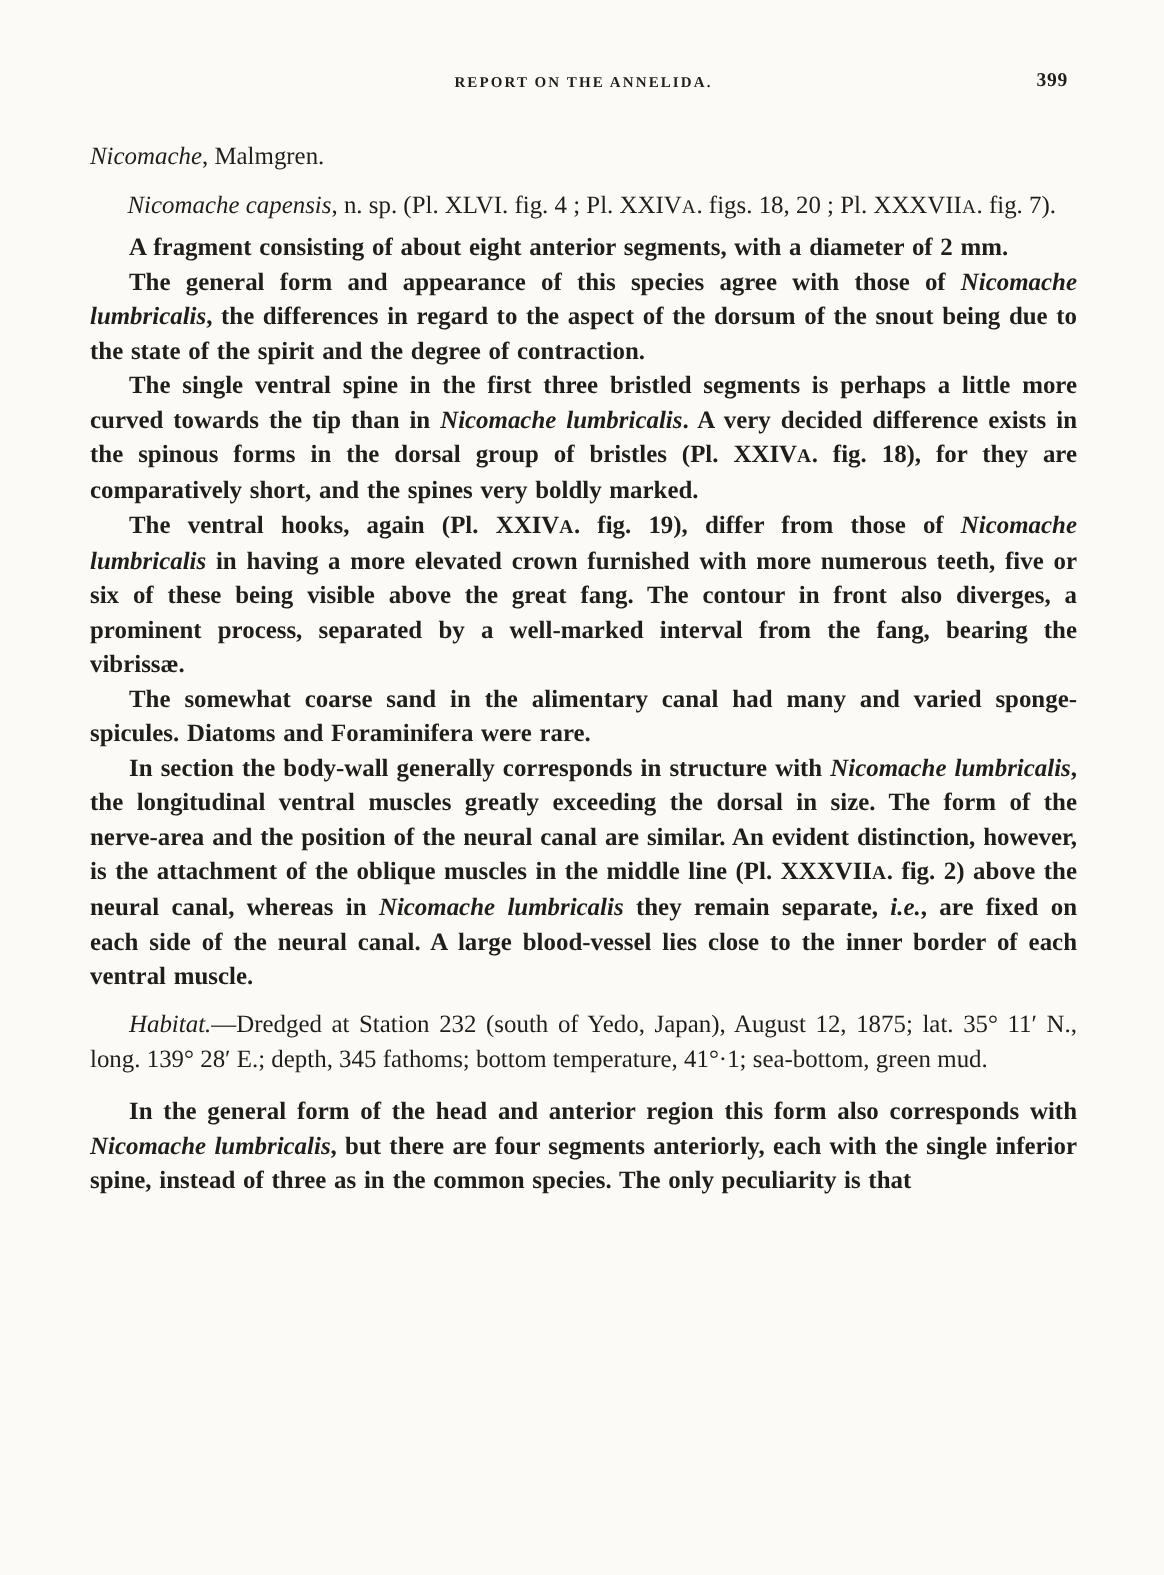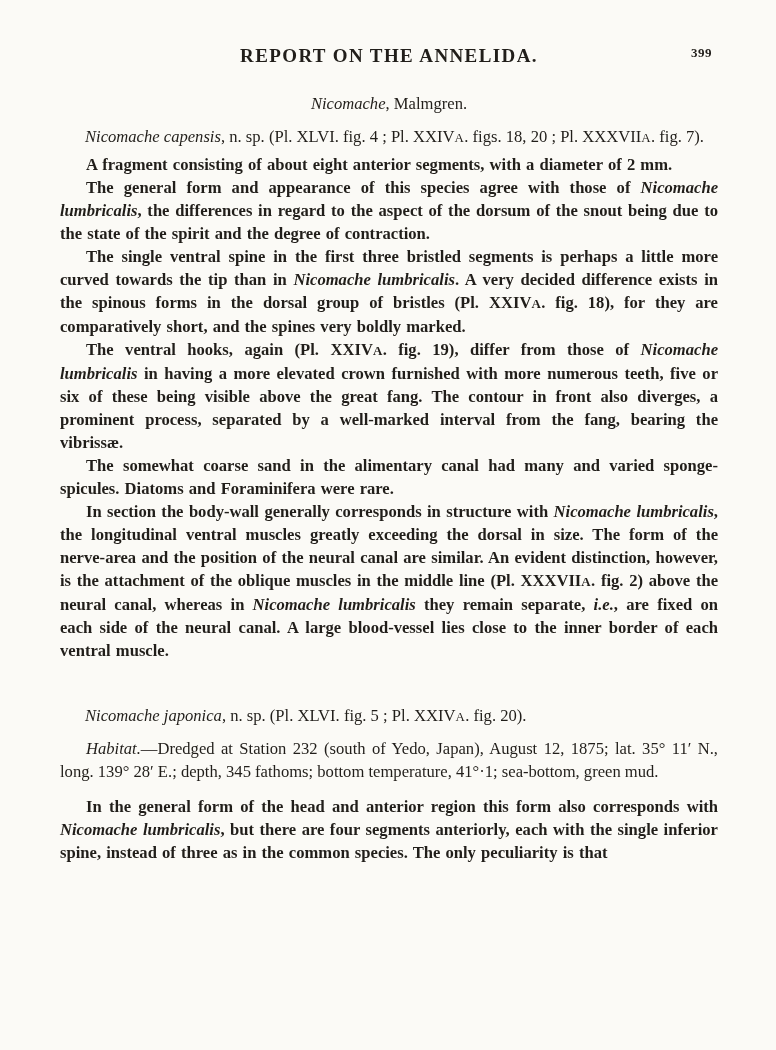--- a/index.html
+++ b/index.html
@@ -23,37 +23,37 @@
   }
   .page-header {
     position: relative;
     height: 26px;
     margin-bottom: 8px;
   }
   .running-head {
     position: absolute;
     left: 0; right: 0;
     text-align: center;
-    font-size: 19px;
+    font-size: 10px;
     letter-spacing: 1.4px;
     font-weight: 600;
   }
   .page-number {
     position: absolute;
     right: 6px;
     top: -3px;
     font-weight: bold;
     font-size: 13px;
     letter-spacing: 0.5px;
   }
   .page-body p {
     margin: 0;
   }
   .center-head {
-    text-align: center;
+    text-align: left;
     margin: 22px 0 8px 0 !important;
   }
   .species-head {
     padding-left: 55px;
     text-indent: -30px;
     text-align: justify;
     margin: 10px 0 4px 0 !important;
   }
   .habitat {
     text-indent: 26px;
@@ -85,17 +85,16 @@
   </header>
   <div class="page-body">
       <p class="center-head"><span class="it">Nicomache</span><span>, Malmgren.</span></p>
       <p class="species-head"><span class="it">Nicomache capensis</span><span>, n. sp. (Pl. XLVI. fig. 4 ; Pl. XXIV</span><span class="sc">A</span><span>. figs. 18, 20 ; Pl. XXXVII</span><span class="sc">A</span><span>. fig. 7).</span></p>
       <p class="body-p"><span>A fragment consisting of about eight anterior segments, with a diameter of 2 mm.</span></p>
       <p class="body-p"><span>The general form and appearance of this species agree with those of </span><span class="it">Nicomache lumbricalis</span><span>, the differences in regard to the aspect of the dorsum of the snout being due to the state of the spirit and the degree of contraction.</span></p>
       <p class="body-p"><span>The single ventral spine in the first three bristled segments is perhaps a little more curved towards the tip than in </span><span class="it">Nicomache lumbricalis</span><span>.  A very decided difference exists in the spinous forms in the dorsal group of bristles (Pl. XXIV</span><span class="sc">A</span><span>. fig. 18), for they are comparatively short, and the spines very boldly marked.</span></p>
       <p class="body-p"><span>The ventral hooks, again (Pl. XXIV</span><span class="sc">A</span><span>. fig. 19), differ from those of </span><span class="it">Nicomache lumbricalis</span><span> in having a more elevated crown furnished with more numerous teeth, five or six of these being visible above the great fang.  The contour in front also diverges, a prominent process, separated by a well-marked interval from the fang, bearing the vibrissæ.</span></p>
       <p class="body-p"><span>The somewhat coarse sand in the alimentary canal had many and varied sponge-spicules.  Diatoms and Foraminifera were rare.</span></p>
       <p class="body-p"><span>In section the body-wall generally corresponds in structure with </span><span class="it">Nicomache lumbricalis</span><span>, the longitudinal ventral muscles greatly exceeding the dorsal in size.  The form of the nerve-area and the position of the neural canal are similar.  An evident distinction, however, is the attachment of the oblique muscles in the middle line (Pl. XXXVII</span><span class="sc">A</span><span>. fig. 2) above the neural canal, whereas in </span><span class="it">Nicomache lumbricalis</span><span> they remain separate, </span><span class="it">i.e.</span><span>, are fixed on each side of the neural canal.  A large blood-vessel lies close to the inner border of each ventral muscle.</span></p>
-      <p class="species-head gap-before"><span class="it">Nicomache japonica</span><span>, n. sp. (Pl. XLVI. fig. 5 ; Pl. XXIV</span><span class="sc">A</span><span>. fig. 20).</span></p>
       <p class="habitat"><span class="it">Habitat.</span><span>—Dredged at Station 232 (south of Yedo, Japan), August 12, 1875; lat. 35° 11′ N., long. 139° 28′ E.; depth, 345 fathoms; bottom temperature, 41°·1; sea-bottom, green mud.</span></p>
       <p class="body-p"><span>In the general form of the head and anterior region this form also corresponds with </span><span class="it">Nicomache lumbricalis</span><span>, but there are four segments anteriorly, each with the single inferior spine, instead of three as in the common species.  The only peculiarity is that</span></p>
     </div>
 </div>
 
 </body></html>

